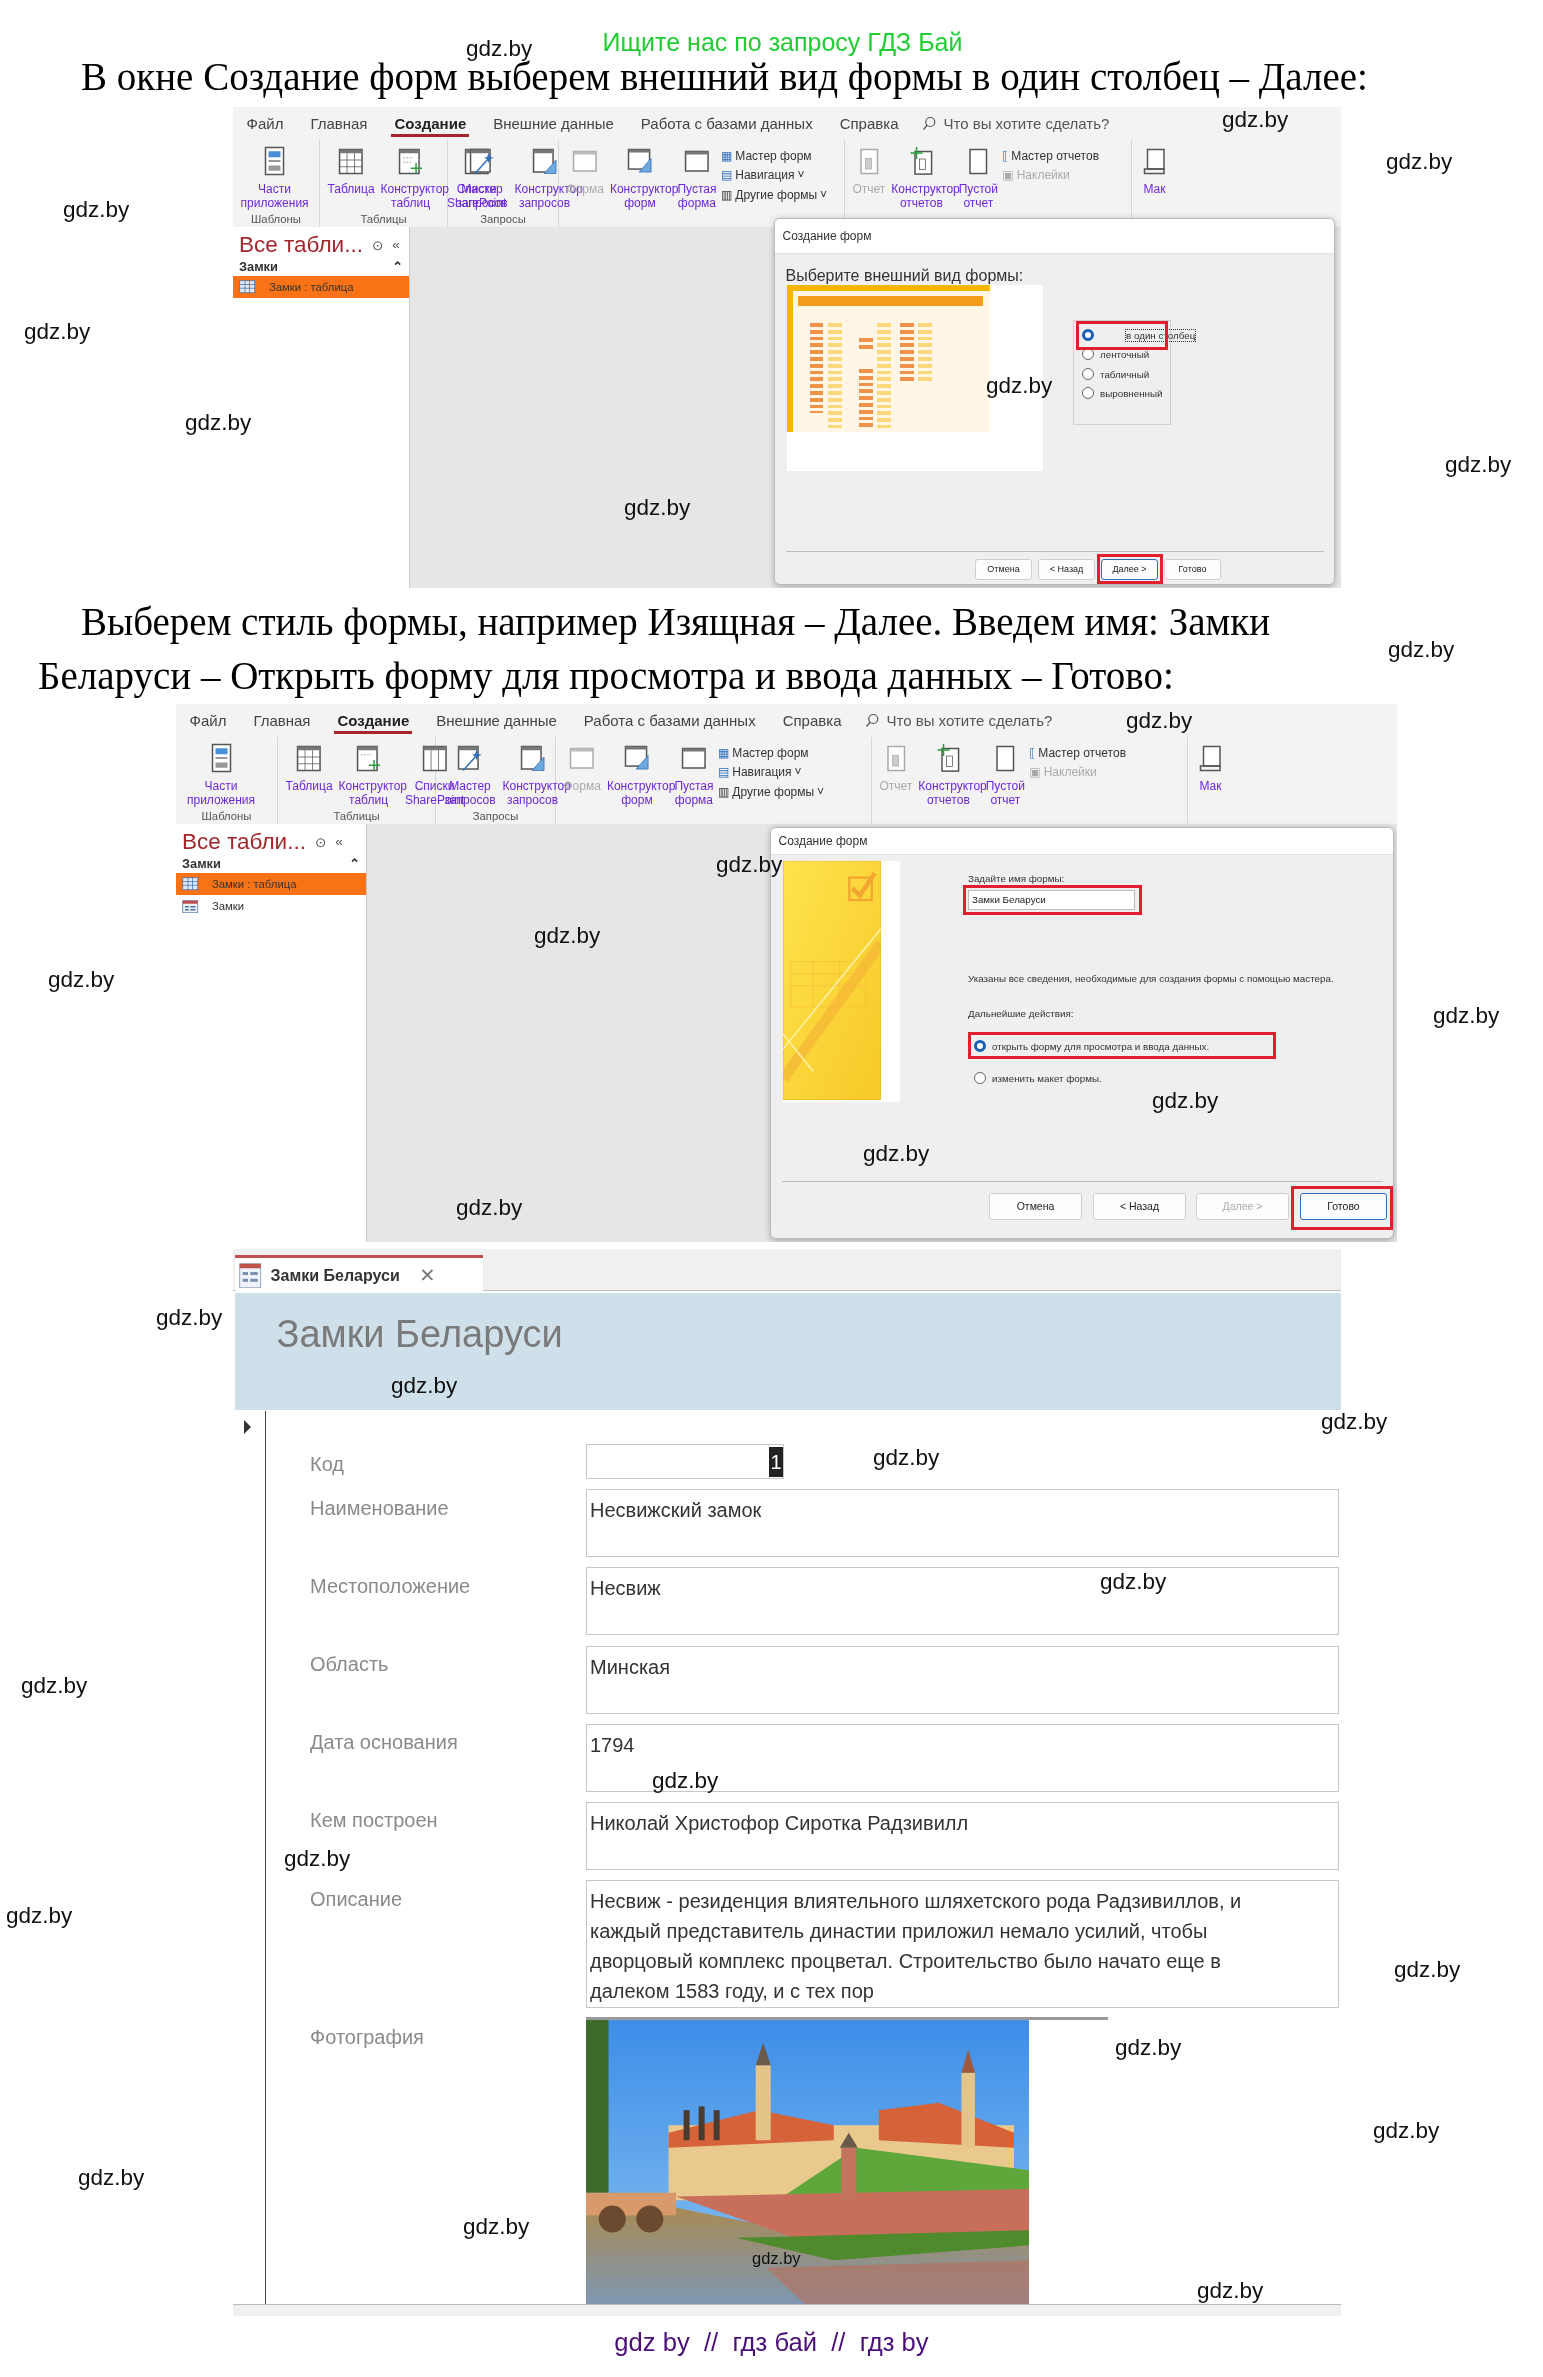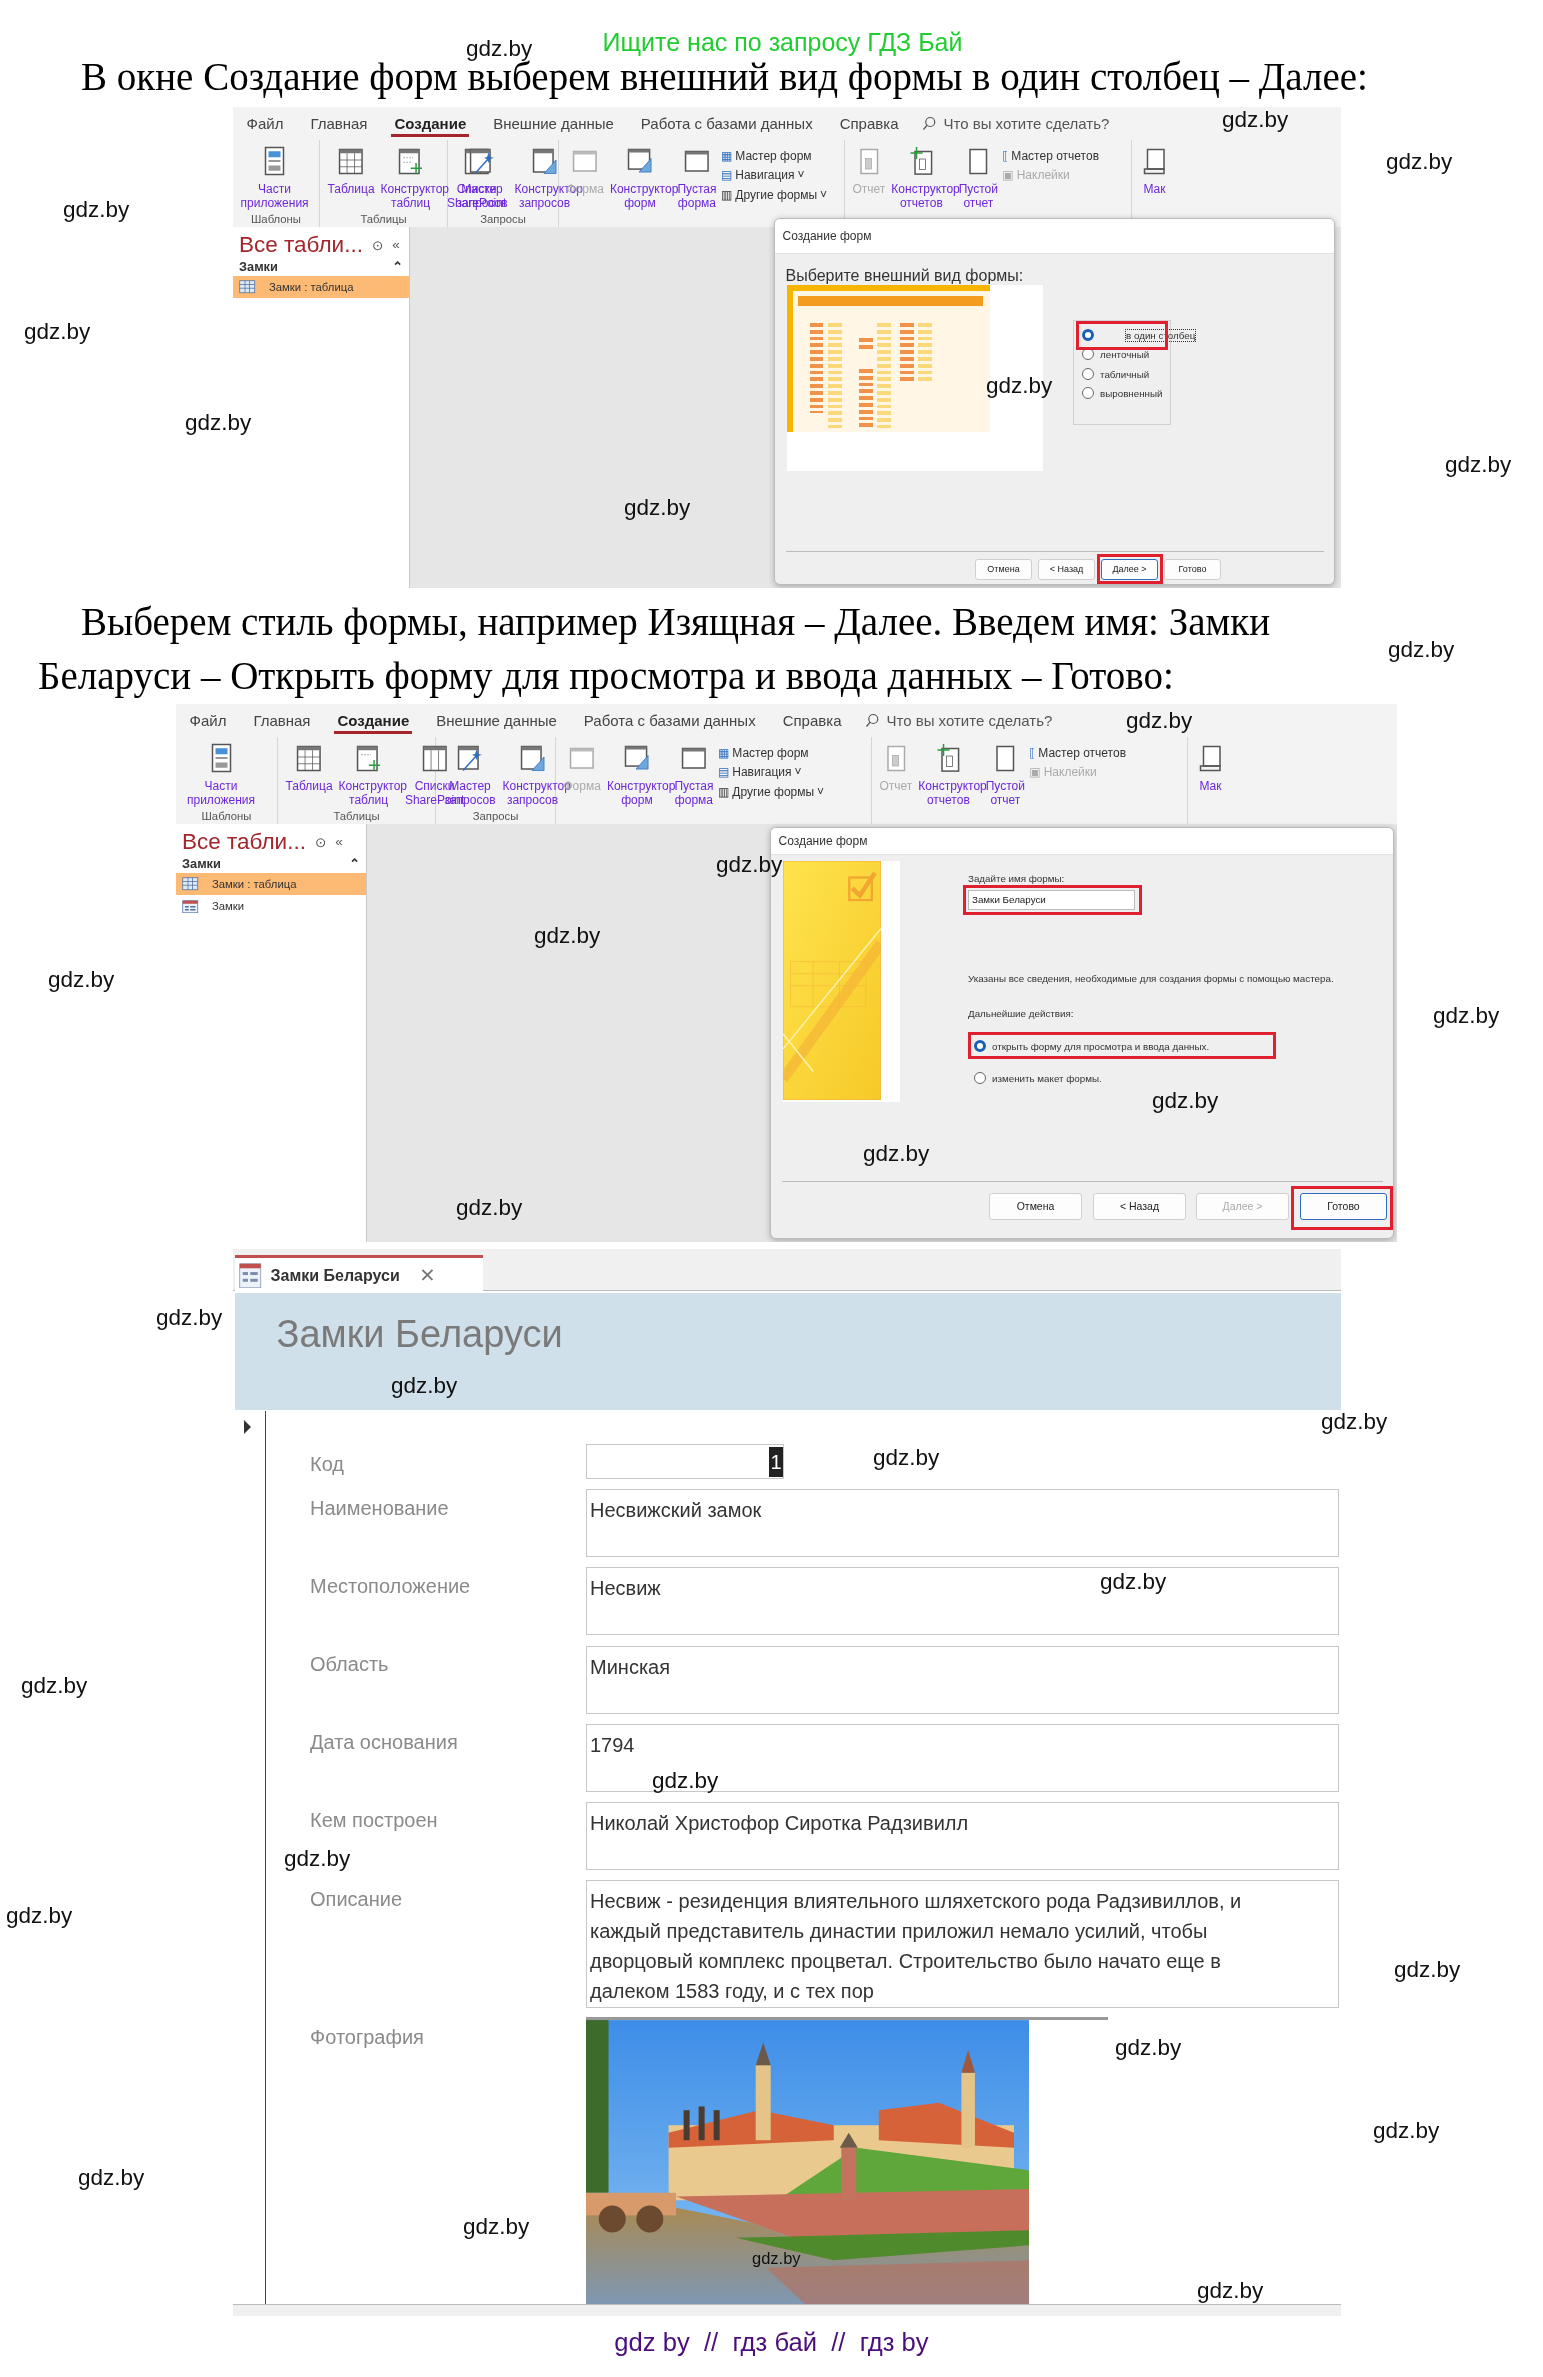--- a/index.html
+++ b/index.html
@@ -29,21 +29,21 @@
   .rbtn .ico { width: 30px; height: 33px; margin-bottom: 4.5px; display: flex; align-items: center; justify-content: center; }
   .rsmall { display: flex; flex-direction: column; gap: 3px; font-size: 12px; color: #333; padding-top: 3px; }
   .rsmall .row { display: flex; align-items: center; gap: 3px; white-space: nowrap; line-height: 16.5px; }
   .rsmall .row.disabled { color: #aaa; }
 
   .nav-pane { position: absolute; left: 0; width: 177px; background: #fff; border-right: 1.5px solid #c8c8c8; }
   .nav-title { font-size: 22.5px; color: #a4262c; padding-left: 6px; white-space: nowrap; display: flex; align-items: center; }
   .nav-title .ctrl { margin-left: 9px; font-size: 13.5px; color: #555; }
   .nav-group { font-size: 12.8px; font-weight: bold; color: #333; padding: 1.5px 6px; display: flex; justify-content: space-between; }
   .nav-item { font-size: 11.3px; color: #333; padding: 4.5px 6px 4.5px 6px; display: flex; align-items: center; gap: 13.5px; white-space: nowrap; }
-  .nav-item.sel { background: #fdba74; }
+  .nav-item.sel { background: #f97316; }
 
   .workspace { position: absolute; background: #e6e6e6; }
 
   
   .dialog { position: absolute; background: #efefef; border: 0.8px solid #bbb; border-radius: 6px; box-shadow: 0 1.5px 6px rgba(0,0,0,0.25); overflow: hidden; }
   .dlg-title { height: 35px; background: #fff; font-size: 12px; color: #333; padding-left: 7.5px; line-height: 35px; border-bottom: 0.8px solid #e2e2e2; }
   .btn { position: absolute; height: 27px; background: #fdfdfd; border: 0.8px solid #cfcfcf; border-radius: 3px; font-size: 10.5px; color: #222; text-align: center; line-height: 25.6px; }
   .btn.disabled { color: #aaa; }
   .btn.primary { border: 1.5px solid #2f6ebd; }
   .hl { position: absolute; border: 3px solid #e0202e; }

